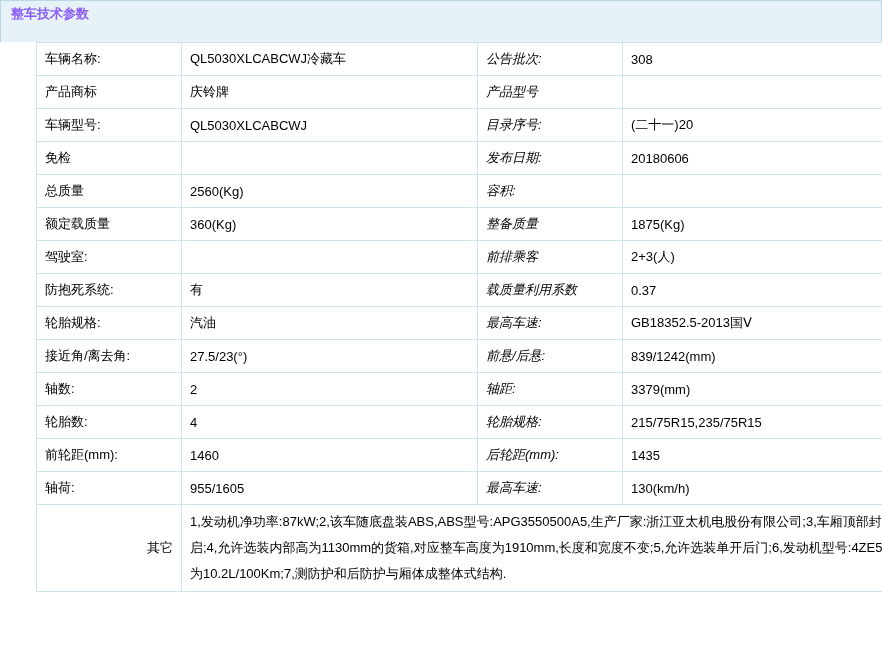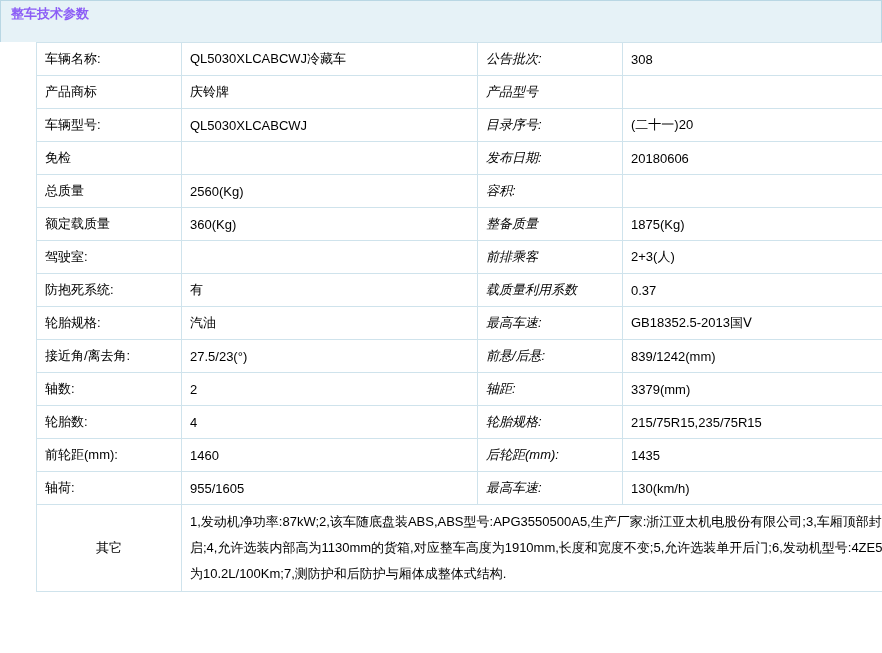--- a/index.html
+++ b/index.html
@@ -54,21 +54,21 @@
   td.val { width: 296px; }
   td.lbl2 { width: 145px; font-style: italic; }
   td.val2 { width: 344px; }
 
   tr.other-row td {
     height: auto;
     white-space: normal;
     vertical-align: middle;
   }
   td.other-label {
-    text-align: center;
+    text-align: right;
     vertical-align: middle;
   }
   td.other-value {
     line-height: 26px;
     padding: 8px 8px 10px 8px;
     white-space: normal;
     font-size: 13px;
   }
 </style>
 </head>

